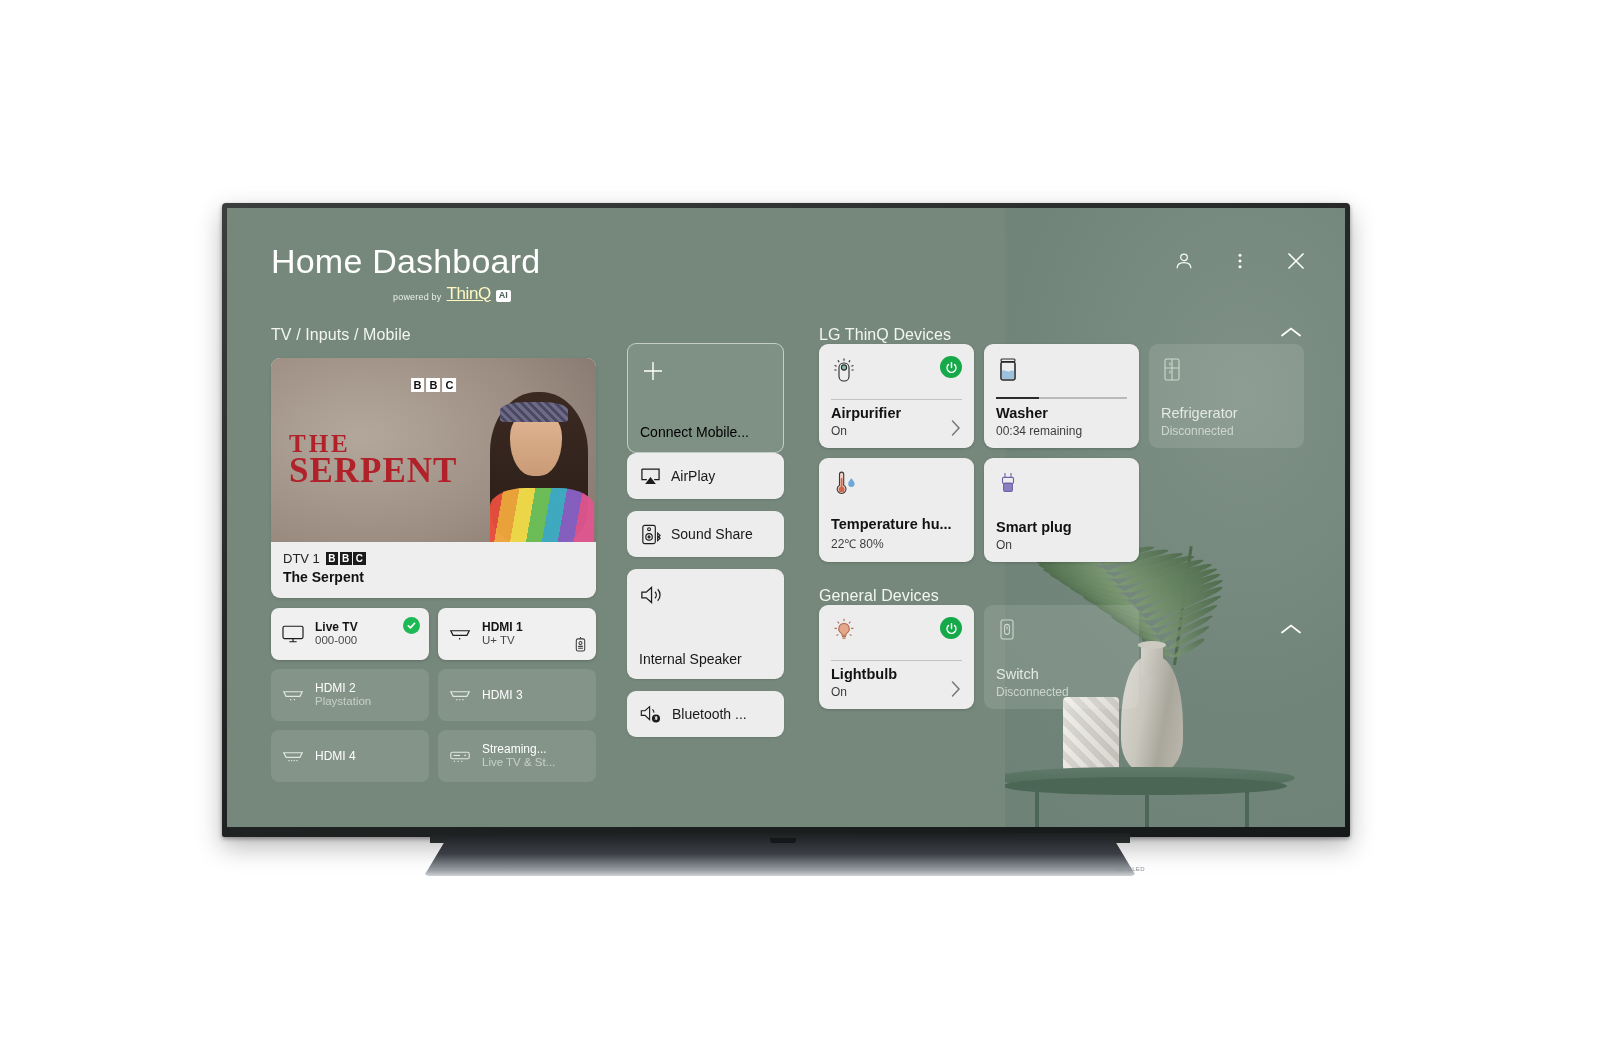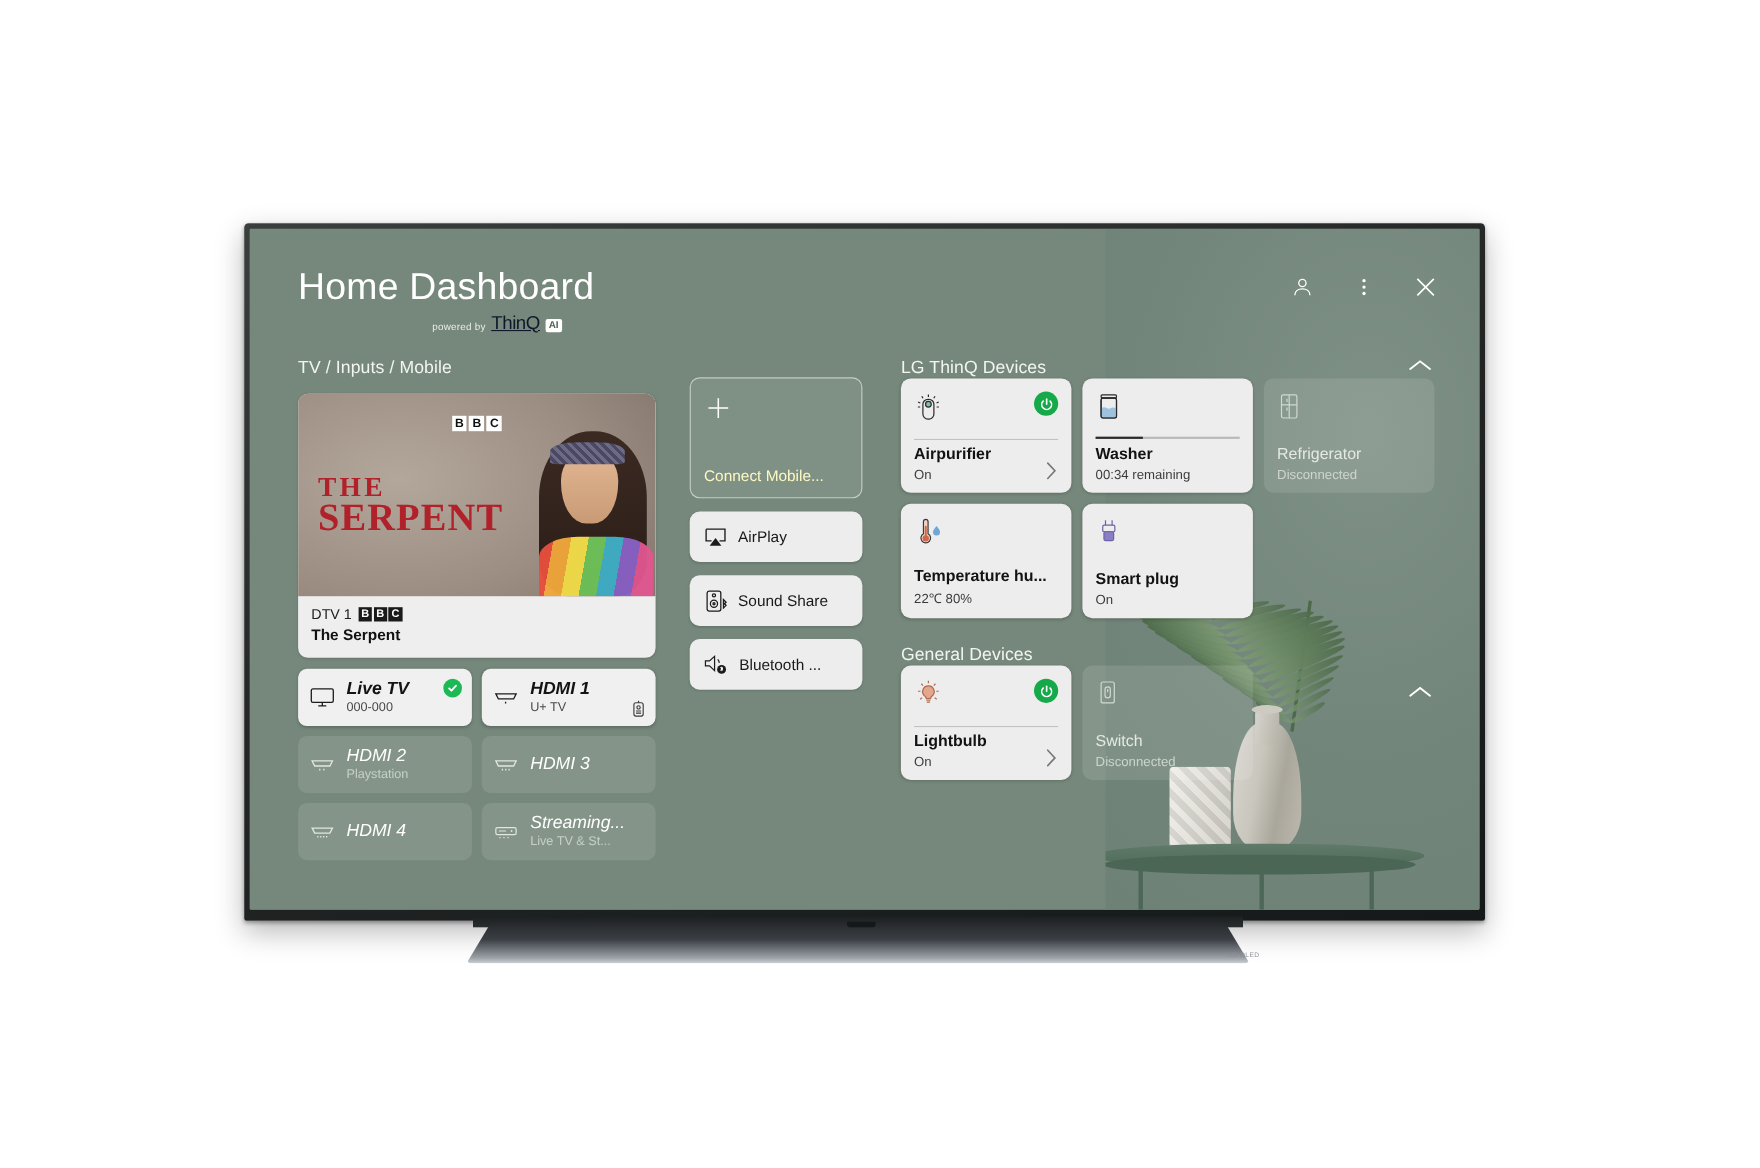--- a/index.html
+++ b/index.html
@@ -107,21 +107,21 @@
 
   
   #header{ position:absolute; left:44px; top:36px; }
   #page-title{
     font-size:34px; font-weight:400; letter-spacing:.2px; color:#fff; line-height:1.05;
   }
   #powered{
     margin-top:4px; margin-left:122px; display:flex; align-items:flex-end; gap:5px;
   }
   #powered-by{ font-size:9px; color:#eaeee9; letter-spacing:.2px; padding-bottom:2px;}
-  #thinq{ font-size:17px; color:#0f172a; letter-spacing:-.4px;text-decoration:underline; }
+  #thinq{ font-size:17px; color:#fef9c3; letter-spacing:-.4px;text-decoration:underline; }
   #ai-badge{
     display:inline-block; background:#ffffff; color:#4f6157;
     font-size:9px; font-weight:700; padding:1px 3px; border-radius:2px;
     line-height:1.05; margin-bottom:2px;
   }
   #header-actions{
     position:absolute; right:36px; top:40px; display:flex; align-items:center; gap:30px;
   }
   .hdr-icon{ width:26px; height:26px; display:flex; align-items:center; justify-content:center; cursor:pointer;}
 
@@ -186,39 +186,39 @@
 
   
   #inputs{ margin-top:10px; display:grid; grid-template-columns:1fr 1fr; gap:9px 9px; }
   .input-tile{
     position:relative; height:52px; border-radius:8px; display:flex; align-items:center;
     gap:10px; padding:0 10px; cursor:pointer;
   }
   .input-tile.active{ background:#f0f0f0; color:#141414; box-shadow:0 1px 3px rgba(0,0,0,.2); }
   .input-tile.dim{ background:rgba(255,255,255,.10); color:#d8e0d8; }
   .it-text{ display:flex; flex-direction:column; justify-content:center; line-height:1.18; min-width:0;}
-  .it-name{ font-size:16px; font-weight:700; white-space:nowrap;font-style:italic; }
+  .it-name{ font-size:12px; font-weight:700; white-space:nowrap; }
   .input-tile.dim .it-name{ font-weight:400; color:#ffffff; }
   .it-sub{ font-size:11.5px; opacity:.78; white-space:nowrap; }
   .check{
     position:absolute; right:9px; top:9px; width:17px; height:17px; border-radius:50%;
     background:#1db954; display:flex; align-items:center; justify-content:center;
   }
   .stb-mini{ position:absolute; right:8px; bottom:7px; }
 
   
   .mid-card{
     width:157px; background:#ededed; border-radius:9px; color:#191919;
     display:flex; align-items:center; gap:9px; padding:0 12px; height:46px;
     margin-bottom:12px; cursor:pointer; box-shadow:0 1px 2px rgba(0,0,0,.12);
   }
   .mid-card .label{ font-size:14px; font-weight:400; white-space:nowrap; }
   #connect-mobile{
     width:157px; height:110px; border-radius:9px; border:1px solid rgba(255,255,255,.55);
-    background:rgba(255,255,255,.07); color:#fef9c3; margin-bottom:12px;
+    background:rgba(255,255,255,.07); color:#000000; 
     display:flex; flex-direction:column; justify-content:space-between; padding:14px 12px 12px 12px;
     cursor:pointer;
   }
   #connect-mobile .label{ font-size:14px; }
   #internal-speaker{
     width:157px; height:110px; border-radius:9px; background:#ededed; color:#171717;
     display:flex; flex-direction:column; justify-content:space-between; padding:14px 12px 12px 12px;
     margin-bottom:12px; cursor:pointer; box-shadow:0 1px 2px rgba(0,0,0,.12);
   }
   #internal-speaker .label{ font-size:14px; font-weight:400;}
@@ -498,20 +498,30 @@
                 <rect x="4" y="2.5" width="13" height="19" rx="2"></rect>
                 <circle cx="10.5" cy="14.5" r="3.4"></circle>
                   <circle cx="10.5" cy="14.5" r="1"></circle>
                 <circle cx="10.5" cy="6.5" r="1.5"></circle>
                 <path d="M19.5 13.5 l2.5 2.5 -2.5 2.5 v-8 l2.5 2.5 -2.5 2.5"></path>
               </svg>
             </span>
             <span class="label">Sound Share</span>
           </div>
 
+          <div id="internal-speaker">
+            <span>
+              <svg width="27" height="24" viewBox="0 0 28 24" fill="none" stroke="#1b1b1b" stroke-width="1.3">
+                <path d="M3 9h4.5L13 4.2v15.6L7.5 15H3z"></path>
+                <path d="M16.6 8.6a5 5 0 0 1 0 6.8"></path>
+                  <path d="M19.4 6a8.6 8.6 0 0 1 0 12"></path>
+              </svg>
+            </span>
+            <span class="label">Internal Speaker</span>
+          </div>
 
           <div class="mid-card">
             <span>
               <svg width="24" height="22" viewBox="0 0 26 23" fill="none" stroke="#1b1b1b" stroke-width="1.2">
                 <path d="M2.5 8h4l5-4.4v14L6.5 13h-4z"></path>
                 <path d="M14.6 6.6a5.5 5.5 0 0 1 1.6 3.4"></path>
                 <circle cx="18.4" cy="16.4" r="4.4" fill="#1b1b1b" stroke="none"></circle>
                 <path d="M17 14.4l2.8 2.2-1.4 1.1v-3.6l1.4 1.1-2.8 2.2" stroke="#fff" stroke-width=".9" fill="none"></path>
               </svg>
             </span>

